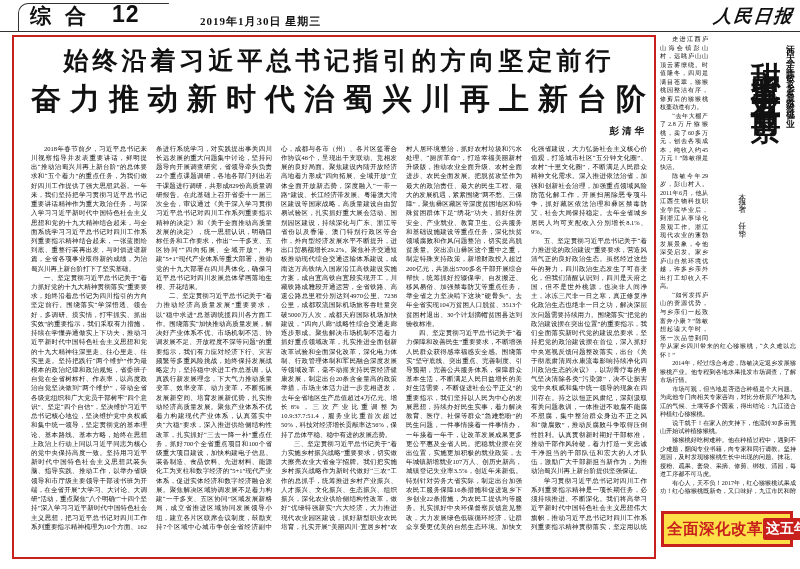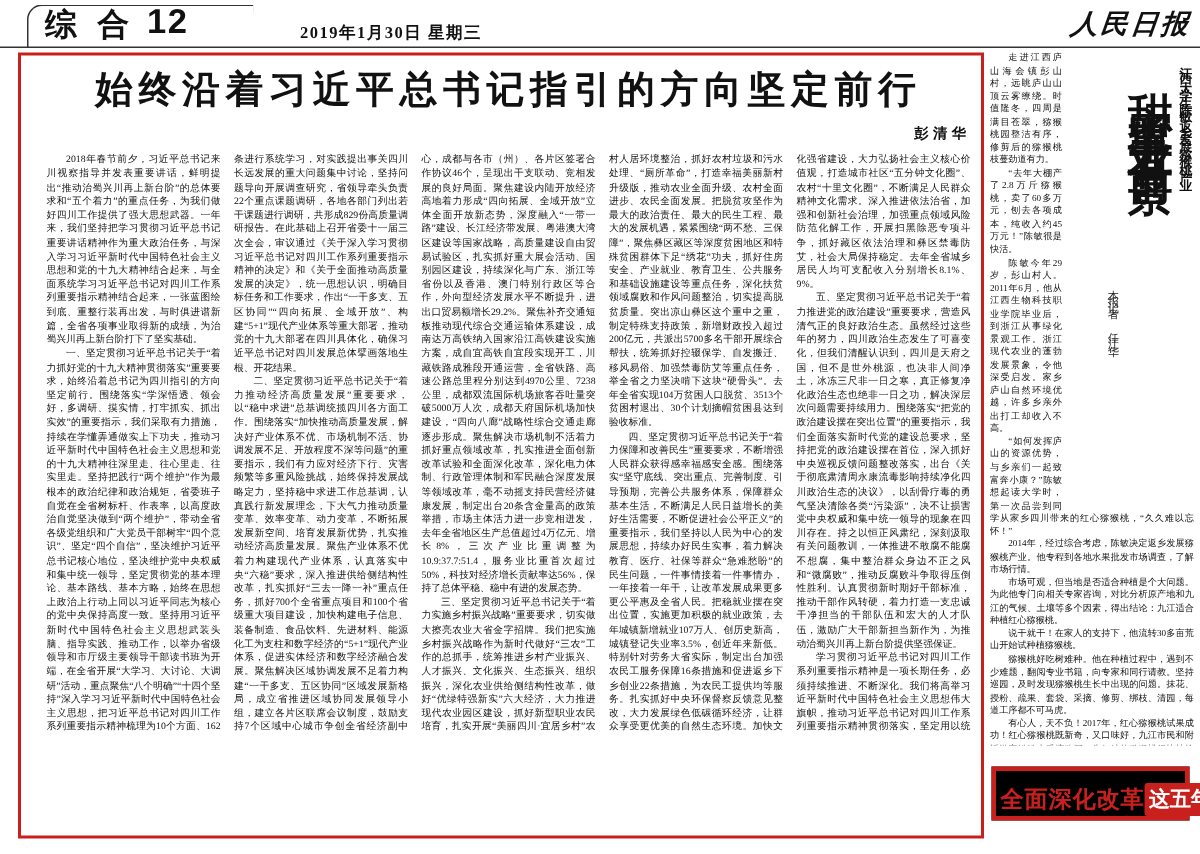--- a/index.html
+++ b/index.html
@@ -6,21 +6,21 @@
   body{
     width:800px;height:569px;background:#ffffff;position:relative;overflow:hidden;
     font-family:"Liberation Serif", serif;color:#111;
   }
   
   .page-header{position:absolute;left:0;top:0;width:800px;height:31px;border-bottom:1.5px solid #333;}
   .label-frame{position:absolute;left:18px;top:3px;width:150px;height:28px;
     border-left:1.5px solid #333;border-top:1.5px solid #333;border-top-left-radius:10px;}
   .section-label{position:absolute;left:30px;top:2px;font-family:"Liberation Sans",sans-serif;
     font-weight:bold;font-size:21px;letter-spacing:14px;}
-  .page-num{position:absolute;left:98px;top:1px;font-family:"Liberation Sans",sans-serif;
+  .page-num{position:absolute;left:112px;top:1px;font-family:"Liberation Sans",sans-serif;
     font-weight:bold;font-size:23px;letter-spacing:1px;}
   .date-line{position:absolute;left:200px;top:14px;font-size:11px;font-weight:bold;letter-spacing:1px;}
   .masthead{position:absolute;right:6px;top:4px;font-size:18px;font-weight:bold;font-style:italic;
     letter-spacing:2px;transform:skewX(-6deg);}
   
   .main-box{position:absolute;left:12px;top:35px;width:644px;height:524px;
     border:2.5px solid #c8201d;box-sizing:border-box;background:#fff;padding:8px 7px 4px 17px;overflow:hidden;}
   .hl1{text-align:center;font-family:"Liberation Sans",sans-serif;font-weight:900;
     font-size:25px;letter-spacing:4px;line-height:1.25;white-space:nowrap;}
   .hl2{text-align:center;font-family:"Liberation Sans",sans-serif;font-weight:900;
@@ -37,40 +37,41 @@
   .head-block{float:right;width:84px;height:300px;margin:2px 0 4px 4px;
     display:flex;flex-direction:row;justify-content:flex-end;}
   .v-byline{writing-mode:vertical-rl;text-orientation:upright;font-size:7.5px;letter-spacing:4px;
     align-self:flex-end;height:150px;margin-right:3px;color:#222;}
   .v-title{writing-mode:vertical-rl;text-orientation:upright;font-size:30px;font-weight:bold;
     letter-spacing:9px;font-family:"Liberation Serif",serif;line-height:1.1;}
   .v-kicker{writing-mode:vertical-rl;text-orientation:upright;font-size:8.5px;font-weight:bold;
     letter-spacing:5px;margin-left:3px;line-height:1.2;}
   
   .banner{position:absolute;left:1px;bottom:22px;width:132px;height:36px;border:3px solid #c8201d;
-    box-sizing:border-box;background:#000000;display:flex;align-items:flex-end;justify-content:space-between;
+    box-sizing:border-box;background:#fde047;display:flex;align-items:center;justify-content:space-between;
     padding:0 3px;}
   .banner-left{color:#c8201d;font-family:"Liberation Sans",sans-serif;font-weight:900;
     font-size:15.5px;letter-spacing:0.5px;white-space:nowrap;}
   .banner-right{background:#c8201d;color:#fff;font-family:"Liberation Sans",sans-serif;font-weight:900;
     font-size:14px;padding:2px 3px;border-radius:2px;white-space:nowrap;}
 </style>
 </head>
 <body>
 
 <div class="page-header">
   <div class="label-frame"></div>
   <div class="section-label">综合</div>
   <div class="page-num">12</div>
   <div class="date-line">2019年1月30日  星期三</div>
   <div class="masthead">人民日报</div>
 </div>
 
 <div class="main-box">
   <div class="hl1">始终沿着习近平总书记指引的方向坚定前行</div>
+  <div class="hl2">奋力推动新时代治蜀兴川再上新台阶</div>
   <div class="author">彭清华</div>
   <div class="main-body">
       <p>2018年春节前夕，习近平总书记来川视察指导并发表重要讲话，鲜明提出“推动治蜀兴川再上新台阶”的总体要求和“五个着力”的重点任务，为我们做好四川工作提供了强大思想武器。一年来，我们坚持把学习贯彻习近平总书记重要讲话精神作为重大政治任务，与深入学习习近平新时代中国特色社会主义思想和党的十九大精神结合起来，与全面系统学习习近平总书记对四川工作系列重要指示精神结合起来，一张蓝图绘到底、重整行装再出发，与时俱进谱新篇，全省各项事业取得新的成绩，为治蜀兴川再上新台阶打下了坚实基础。</p>
       <p>一、坚定贯彻习近平总书记关于“着力抓好党的十九大精神贯彻落实”重要要求，始终沿着总书记为四川指引的方向坚定前行。围绕落实“学深悟透、领会好，多调研、摸实情，打牢抓实、抓出实效”的重要指示，我们采取有力措施，持续在学懂弄通做实上下功夫，推动习近平新时代中国特色社会主义思想和党的十九大精神往深里走、往心里走、往实里走。坚持把践行“两个维护”作为最根本的政治纪律和政治规矩，省委班子自觉在全省树标杆、作表率，以高度政治自觉坚决做到“两个维护”，带动全省各级党组织和广大党员干部树牢“四个意识”、坚定“四个自信”，坚决维护习近平总书记核心地位，坚决维护党中央权威和集中统一领导，坚定贯彻党的基本理论、基本路线、基本方略，始终在思想上政治上行动上同以习近平同志为核心的党中央保持高度一致。坚持用习近平新时代中国特色社会主义思想武装头脑、指导实践、推动工作，以举办省级领导和市厅级主要领导干部读书班为开端，在全省开展“大学习、大讨论、大调研”活动，重点聚焦“八个明确”“十四个坚持”深入学习习近平新时代中国特色社会主义思想，把习近平总书记对四川工作系列重要指示精神梳理为10个方面、162条进行系统学习，对实践提出事关四川长远发展的重大问题集中讨论，坚持问题导向开展调查研究，省领导牵头负责22个重点课题调研，各地各部门列出若干课题进行调研，共形成829份高质量调研报告。在此基础上召开省委十一届三次全会，审议通过《关于深入学习贯彻习近平总书记对四川工作系列重要指示精神的决定》和《关于全面推动高质量发展的决定》，统一思想认识，明确目标任务和工作要求，作出“一干多支、五区协同”“四向拓展、全域开放”、构建“5+1”现代产业体系等重大部署，推动党的十九大部署在四川具体化，确保习近平总书记对四川发展总体擘画落地生根、开花结果。</p>
       <p>二、坚定贯彻习近平总书记关于“着力推动经济高质量发展”重要要求，以“稳中求进”总基调统揽四川各方面工作。围绕落实“加快推动高质量发展，解决好产业体系不优、市场机制不活、协调发展不足、开放程度不深等问题”的重要指示，我们有力应对经济下行、灾害频繁等多重风险挑战，始终保持发展战略定力，坚持稳中求进工作总基调，认真践行新发展理念，下大气力推动质量变革、效率变革、动力变革，不断拓展发展新空间、培育发展新优势，扎实推动经济高质量发展。聚焦产业体系不优着力构建现代产业体系，认真落实中央“六稳”要求，深入推进供给侧结构性改革，扎实抓好“三去一降一补”重点任务，抓好700个全省重点项目和100个省级重大项目建设，加快构建电子信息、装备制造、食品饮料、先进材料、能源化工为支柱和数字经济的“5+1”现代产业体系，促进实体经济和数字经济融合发展。聚焦解决区域协调发展不足着力构建“一干多支、五区协同”区域发展新格局，成立省推进区域协同发展领导小组，建立各片区联席会议制度，鼓励支持7个区域中心城市争创全省经济副中心，成都与各市（州）、各片区签署合作协议46个，呈现出干支联动、竞相发展的良好局面。聚焦建设内陆开放经济高地着力形成“四向拓展、全域开放”立体全面开放新态势，深度融入“一带一路”建设、长江经济带发展、粤港澳大湾区建设等国家战略，高质量建设自由贸易试验区，扎实抓好重大展会活动、国别园区建设，持续深化与广东、浙江等省份以及香港、澳门特别行政区等合作，外向型经济发展水平不断提升，进出口贸易额增长29.2%。聚焦补齐交通短板推动现代综合交通运输体系建设，成南达万高铁纳入国家沿江高铁建设实施方案，成自宜高铁自宜段实现开工，川藏铁路成雅段开通运营，全省铁路、高速公路总里程分别达到4970公里、7238公里，成都双流国际机场旅客吞吐量突破5000万人次，成都天府国际机场加快建设，“四向八廊”战略性综合交通走廊逐步形成。聚焦解决市场机制不活着力抓好重点领域改革，扎实推进全面创新改革试验和全面深化改革，深化电力体制、行政管理体制和军民融合深度发展等领域改革，毫不动摇支持民营经济健康发展，制定出台20条含金量高的政策举措，市场主体活力进一步竞相迸发，去年全省地区生产总值超过4万亿元、增长8%，三次产业比重调整为10.9:37.7:51.4，服务业比重首次超过50%，科技对经济增长贡献率达56%，保持了总体平稳、稳中有进的发展态势。</p>
       <p>三、坚定贯彻习近平总书记关于“着力实施乡村振兴战略”重要要求，切实做大擦亮农业大省金字招牌。我们把实施乡村振兴战略作为新时代做好“三农”工作的总抓手，统筹推进乡村产业振兴、人才振兴、文化振兴、生态振兴、组织振兴，深化农业供给侧结构性改革，做好“优绿特强新实”六大经济，大力推进现代农业园区建设，抓好新型职业农民培育，扎实开展“美丽四川·宜居乡村”农村人居环境整治，抓好农村垃圾和污水处理、“厕所革命”，打造幸福美丽新村升级版，推动农业全面升级、农村全面进步、农民全面发展。把脱贫攻坚作为最大的政治责任、最大的民生工程、最大的发展机遇，紧紧围绕“两不愁、三保障”，聚焦彝区藏区等深度贫困地区和特殊贫困群体下足“绣花”功夫，抓好住房安全、产业就业、教育卫生、公共服务和基础设施建设等重点任务，深化扶贫领域腐败和作风问题整治，切实提高脱贫质量。突出凉山彝区这个重中之重，制定特殊支持政策，新增财政投入超过200亿元，共派出5700多名干部开展综合帮扶，统筹抓好控辍保学、自发搬迁、移风易俗、加强禁毒防艾等重点任务，举全省之力坚决啃下这块“硬骨头”。去年全省实现104万贫困人口脱贫、3513个贫困村退出、30个计划摘帽贫困县达到验收标准。</p>
       <p>四、坚定贯彻习近平总书记关于“着力保障和改善民生”重要要求，不断增强人民群众获得感幸福感安全感。围绕落实“坚守底线、突出重点、完善制度、引导预期，完善公共服务体系，保障群众基本生活，不断满足人民日益增长的美好生活需要，不断促进社会公平正义”的重要指示，我们坚持以人民为中心的发展思想，持续办好民生实事，着力解决教育、医疗、社保等群众“急难愁盼”的民生问题，一件事情接着一件事情办，一年接着一年干，让改革发展成果更多更公平惠及全省人民。把稳就业摆在突出位置，实施更加积极的就业政策，去年城镇新增就业107万人、创历史新高，城镇登记失业率3.5%，创近年来新低。特别针对劳务大省实际，制定出台加强农民工服务保障16条措施和促进返乡下乡创业22条措施，为农民工提供均等服务。扎实抓好中央环保督察反馈意见整改，大力发展绿色低碳循环经济，让群众享受更优美的自然生态环境。加快文化强省建设，大力弘扬社会主义核心价值观，打造城市社区“五分钟文化圈”、农村“十里文化圈”，不断满足人民群众精神文化需求。深入推进依法治省，加强和创新社会治理，加强重点领域风险防范化解工作，开展扫黑除恶专项斗争，抓好藏区依法治理和彝区禁毒防艾，社会大局保持稳定。去年全省城乡居民人均可支配收入分别增长8.1%、9%。</p>
       <p>五、坚定贯彻习近平总书记关于“着力推进党的政治建设”重要要求，营造风清气正的良好政治生态。虽然经过这些年的努力，四川政治生态发生了可喜变化，但我们清醒认识到，四川是天府之国，但不是世外桃源，也决非人间净土，冰冻三尺非一日之寒，真正修复净化政治生态也绝非一日之功，解决深层次问题需要持续用力。围绕落实“把党的政治建设摆在突出位置”的重要指示，我们全面落实新时代党的建设总要求，坚持把党的政治建设摆在首位，深入抓好中央巡视反馈问题整改落实，出台《关于彻底肃清周永康流毒影响持续净化四川政治生态的决议》，以刮骨疗毒的勇气坚决清除各类“污染源”，决不让损害党中央权威和集中统一领导的现象在四川存在。持之以恒正风肃纪，深刻汲取有关问题教训，一体推进不敢腐不能腐不想腐，集中整治群众身边不正之风和“微腐败”，推动反腐败斗争取得压倒性胜利。认真贯彻新时期好干部标准，推动干部作风转硬，着力打造一支忠诚干净担当的干部队伍和宏大的人才队伍，激励广大干部新担当新作为，为推动治蜀兴川再上新台阶提供坚强保证。</p>
       <p>学习贯彻习近平总书记对四川工作系列重要指示精神是一项长期任务，必须持续推进、不断深化。我们将高举习近平新时代中国特色社会主义思想伟大旗帜，推动习近平总书记对四川工作系列重要指示精神贯彻落实，坚定用以统揽四川全面建成小康社会、建设经济强省各项工作，奋力推动治蜀兴川再上新台阶，为实现“两个一百年”奋斗目标、实现中华民族伟大复兴中国梦作出新的更大贡献。</p>
       <p>（作者为中共四川省委书记）</p>

